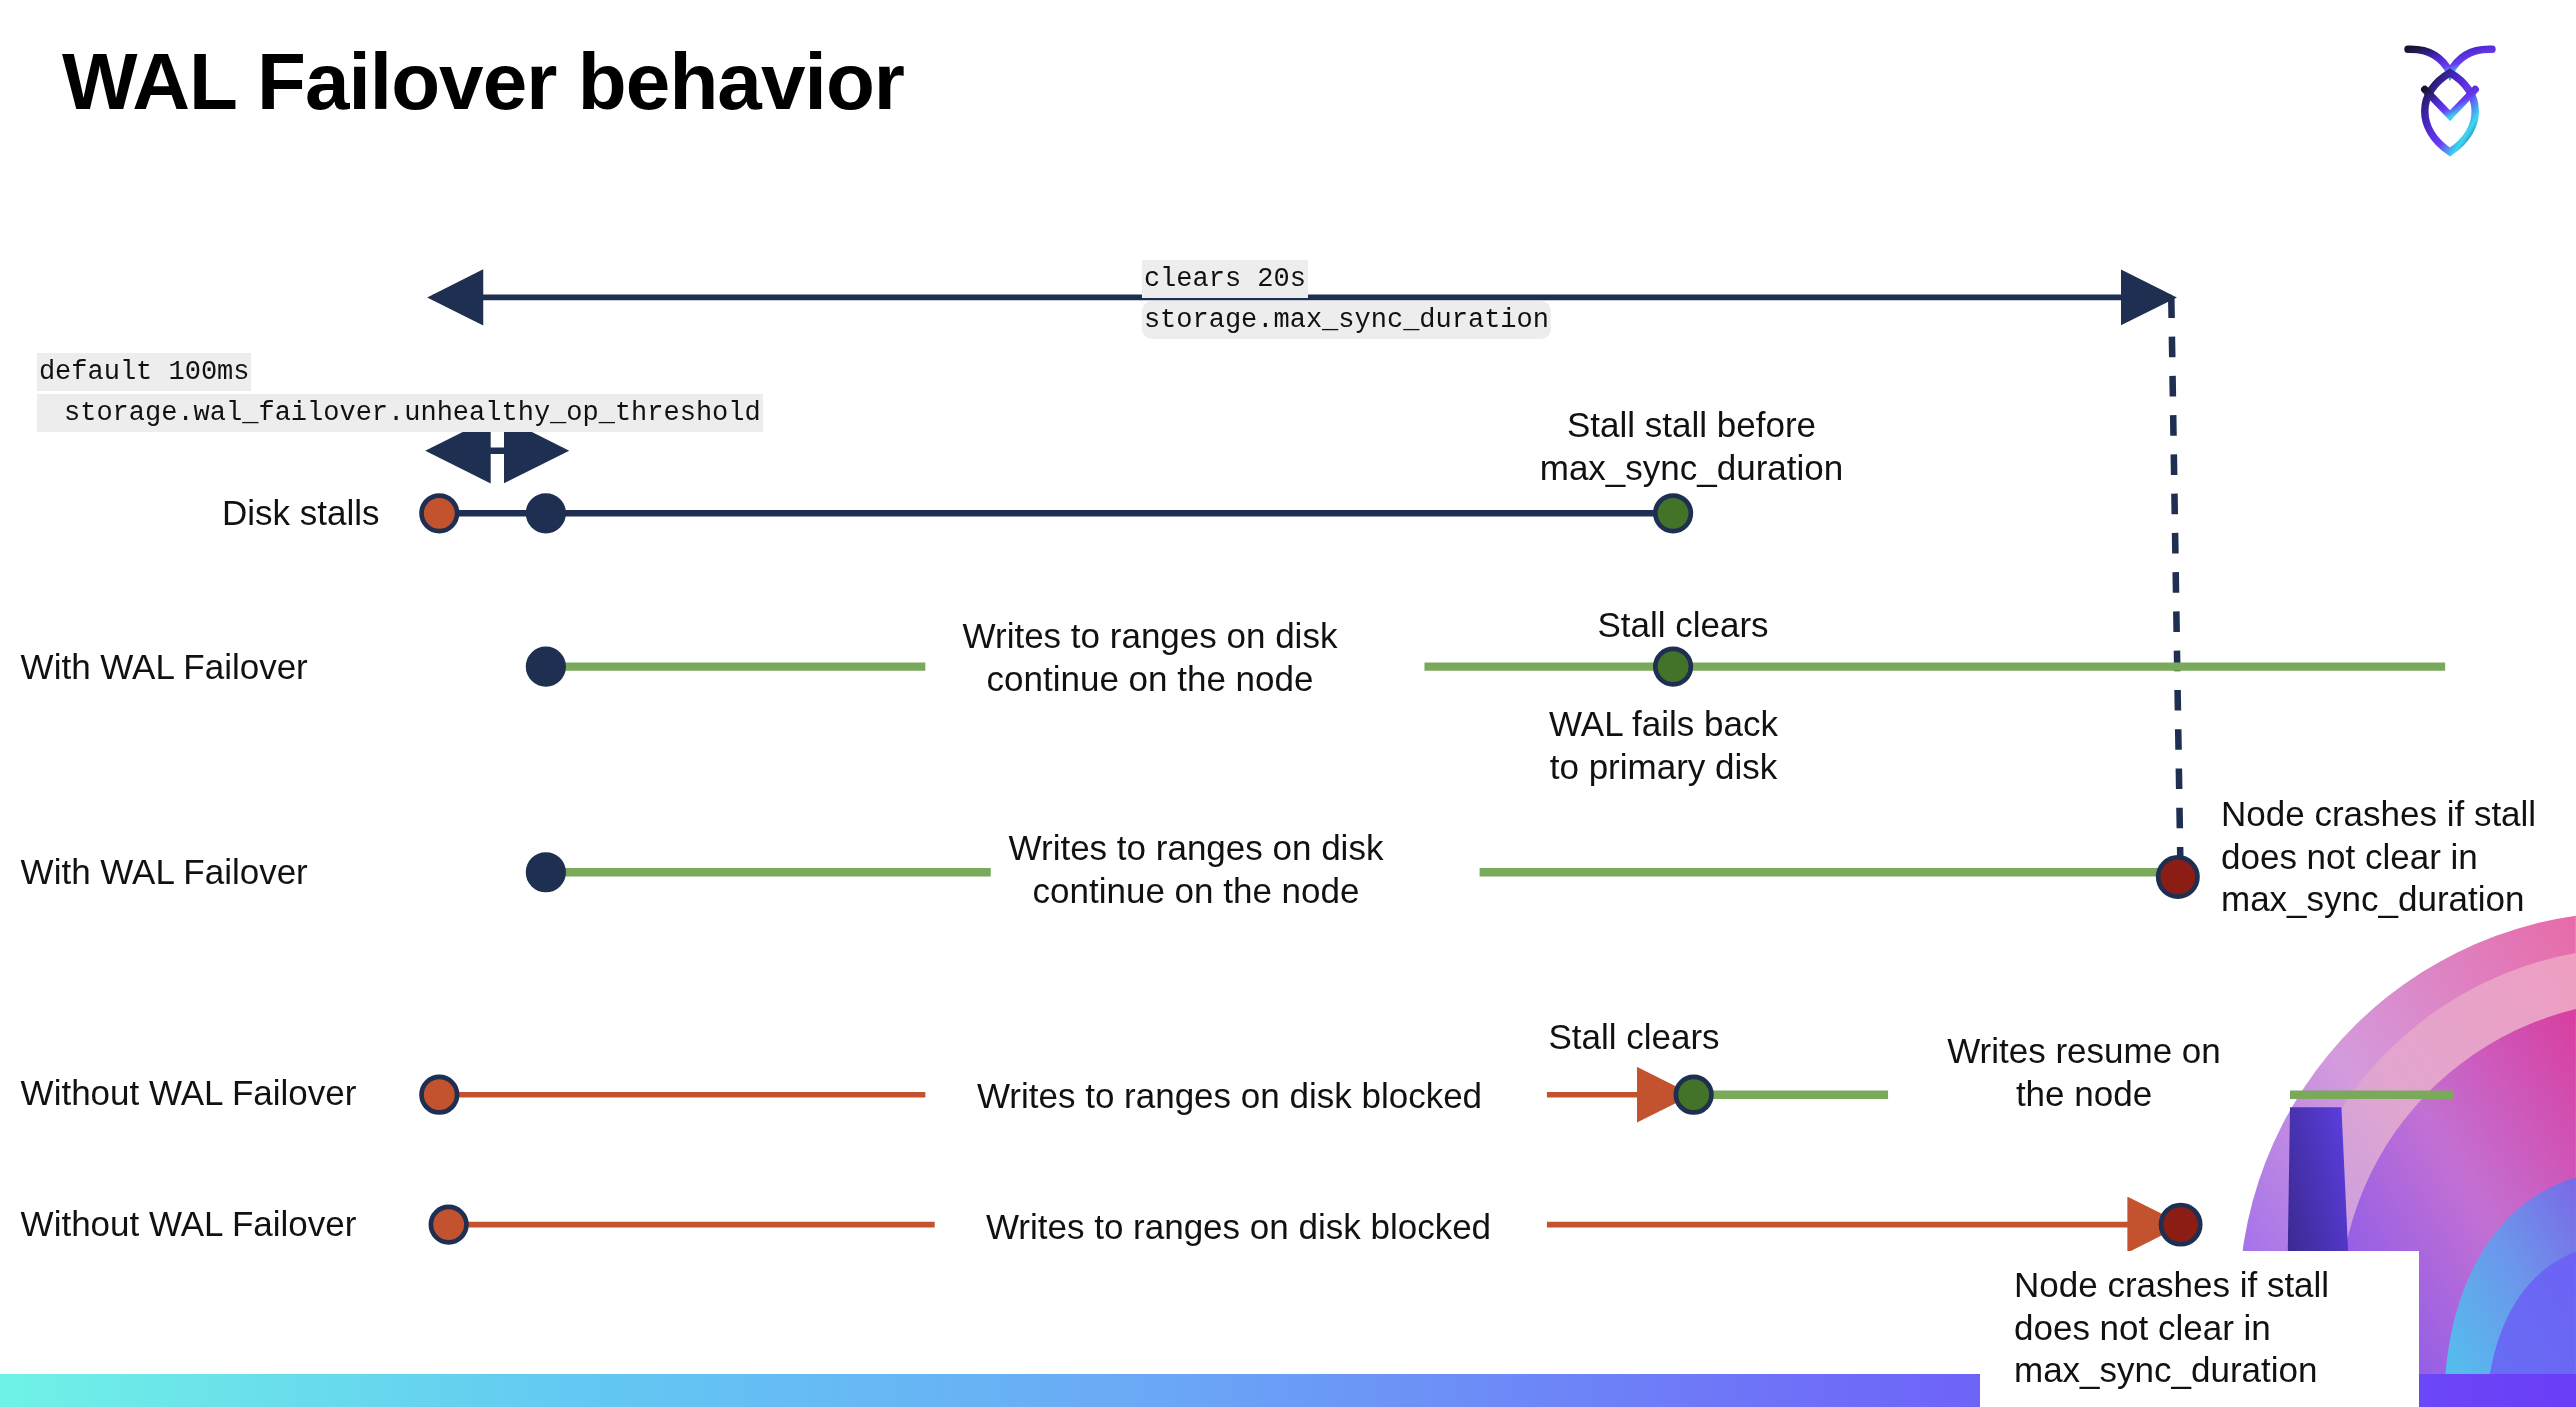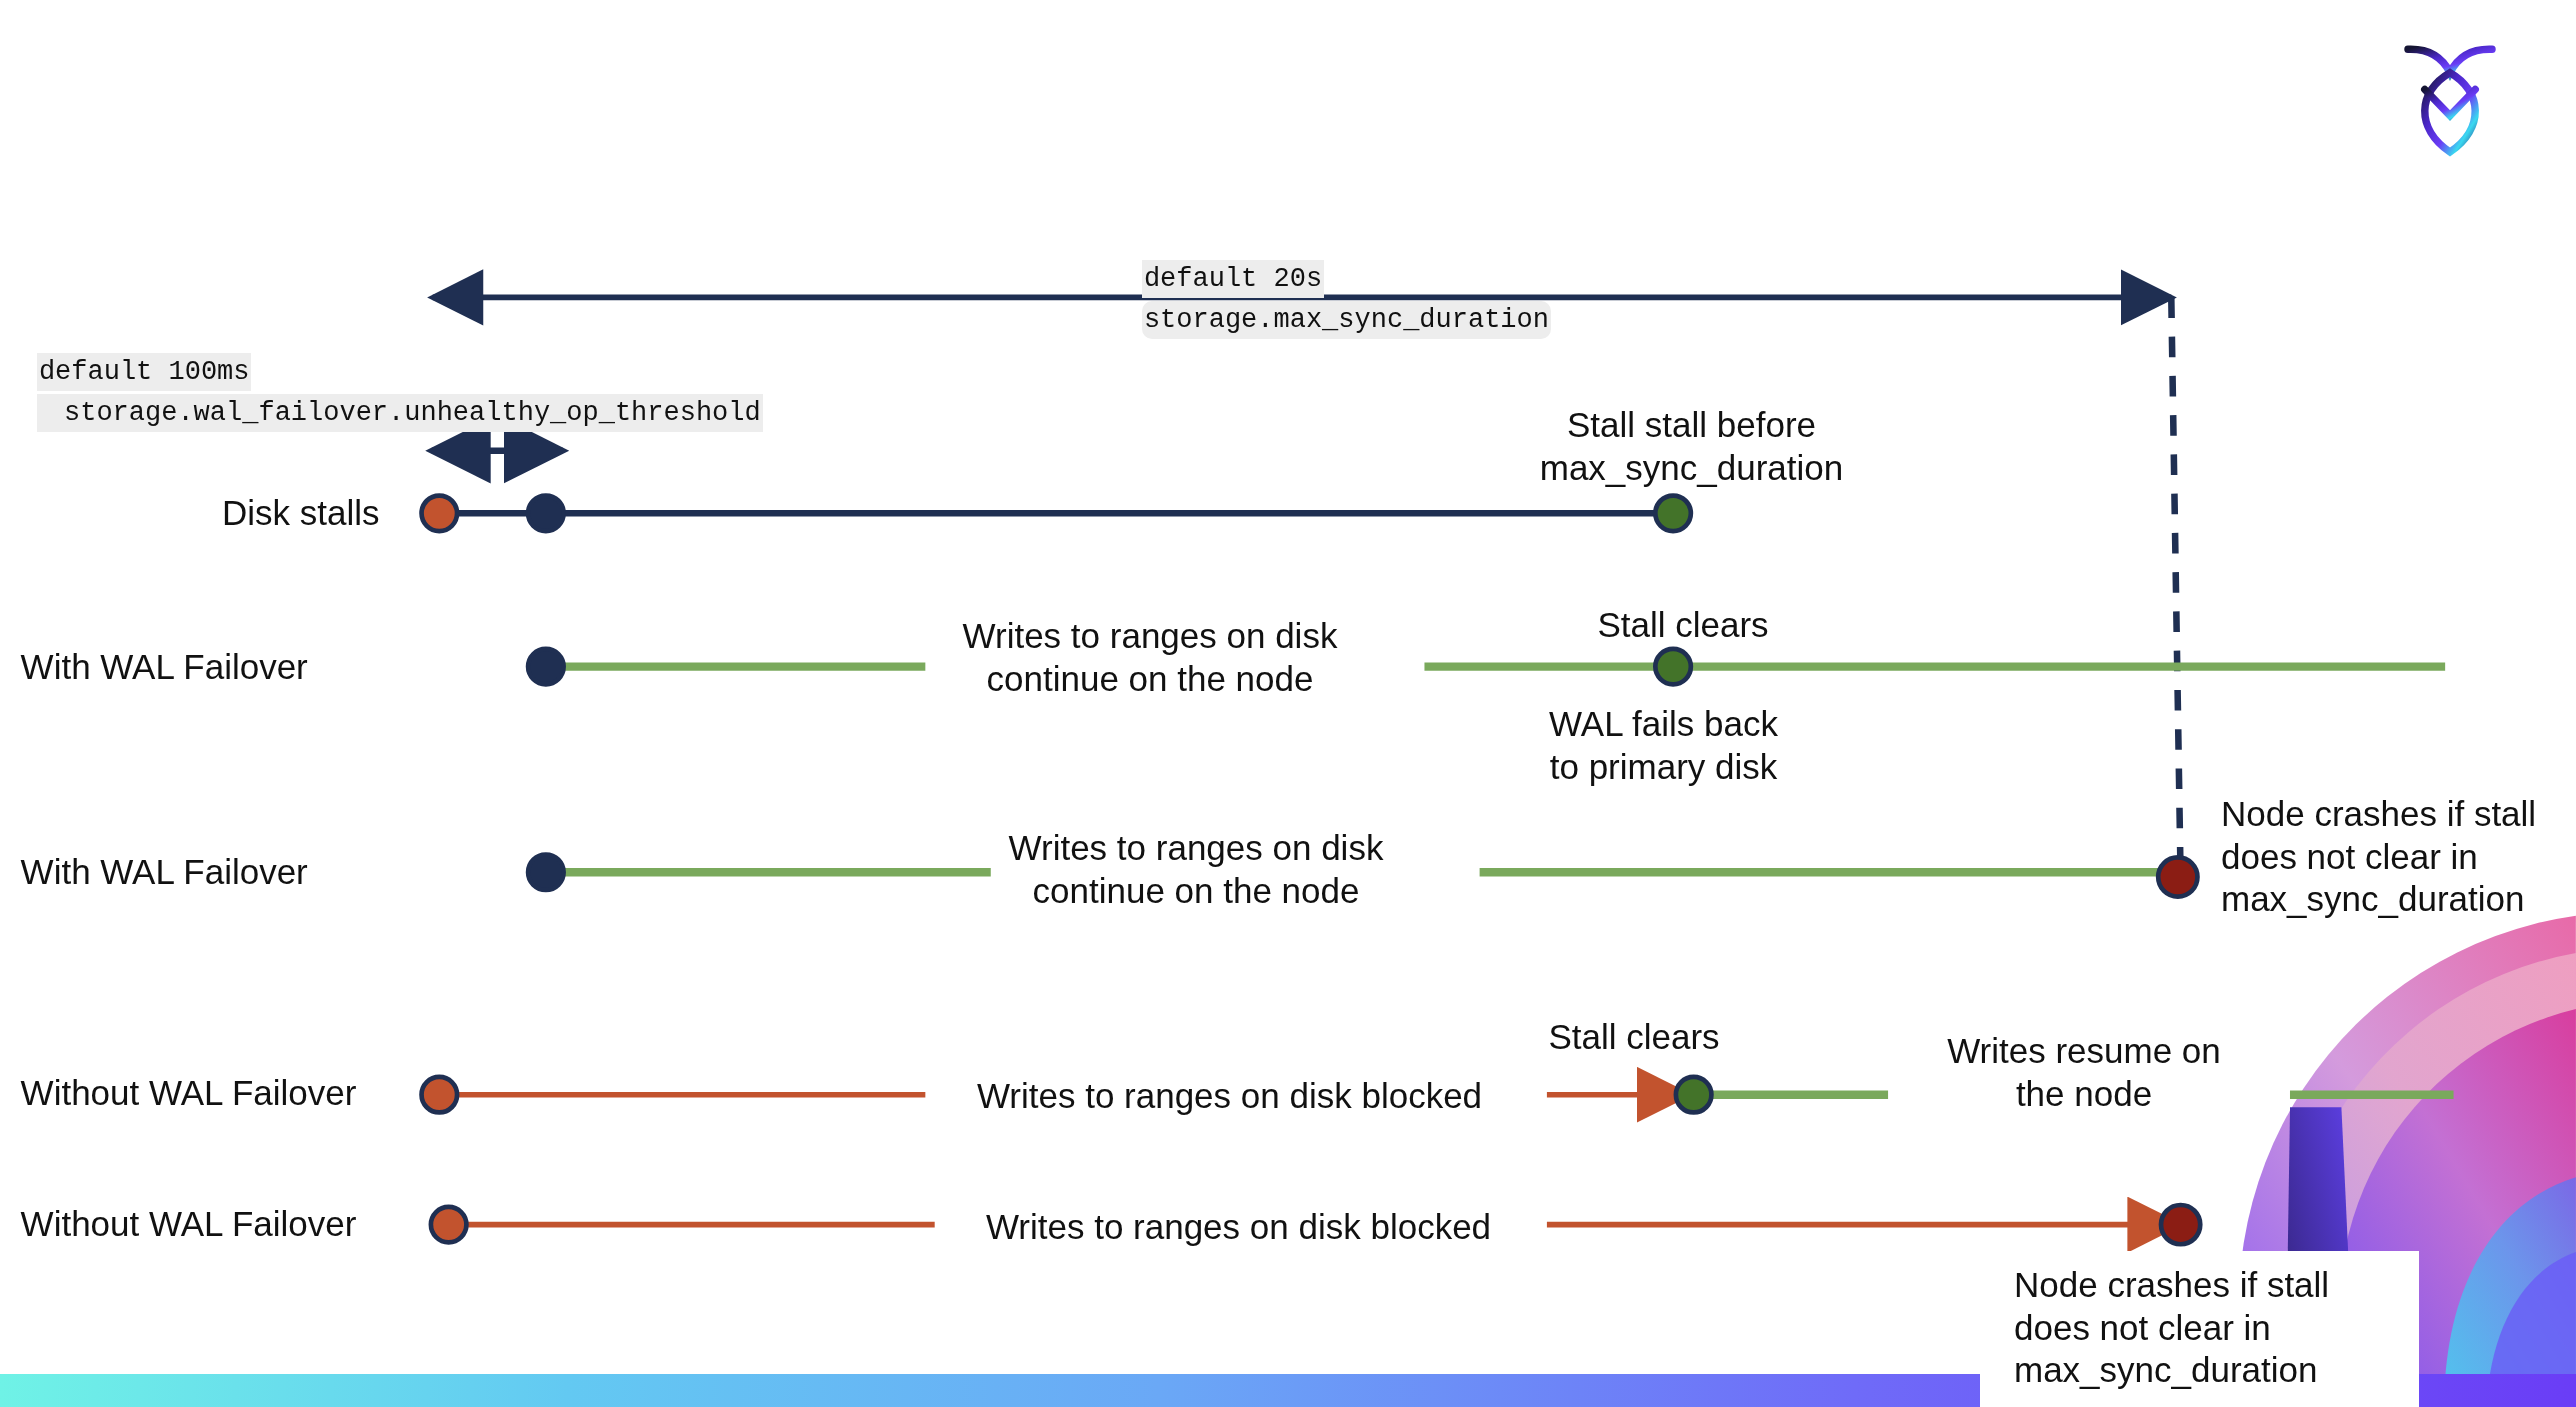--- a/index.html
+++ b/index.html
@@ -159,20 +159,21 @@
     <g>
       <line x1="480" y1="1310" x2="1000" y2="1310" stroke="#c2532e" stroke-width="6"></line>
       <line x1="1655" y1="1310" x2="2330" y2="1310" stroke="#c2532e" stroke-width="6" marker-end="url(#orangeArrow)"></line>
       <circle cx="480" cy="1310" r="19" fill="#c2532e" stroke="#1f2f52" stroke-width="5"></circle>
       <circle cx="2333" cy="1310" r="21" fill="#8b1d14" stroke="#1f2f52" stroke-width="5"></circle>
     </g>
   </svg>
 
   <div class="whitebox" style="left:1980px;top:1251px;width:439px;height:157px;"></div>
 
+  <div class="title">WAL Failover behavior</div>
 
   <div class="logo">
     <svg width="122" height="140" viewBox="0 0 130 150" xmlns="http://www.w3.org/2000/svg">
       <defs>
         <linearGradient id="lg" x1="0" y1="0" x2="1" y2="1">
           <stop offset="0" stop-color="#141432"></stop>
           <stop offset="0.35" stop-color="#4b27c9"></stop>
           <stop offset="0.6" stop-color="#6a3df6"></stop>
           <stop offset="0.8" stop-color="#39d9f0"></stop>
           <stop offset="1" stop-color="#2b1f7a"></stop>
@@ -180,21 +181,21 @@
       </defs>
       <g fill="none" stroke="url(#lg)" stroke-width="8" stroke-linecap="round">
         <path d="M20 25 C45 24 58 36 65 50 C72 36 85 24 110 25"></path>
         <path d="M65 50 C30 70 28 110 65 135 C102 110 100 70 65 50 Z"></path>
         <path d="M38 68 L65 96 L92 68"></path>
         <path d="M65 96 L65 135"></path>
       </g>
     </svg>
   </div>
 
-  <div class="codelbl" style="left:1142px;top:260px;">default 20s</div>
+  <div class="codelbl" style="left:1142px;top:260px;">clears 20s</div>
   <div class="codelbl" style="left:1142px;top:301px;border-radius:10px;">storage.max_sync_duration</div>
 
   <div class="codelbl" style="left:37px;top:353px;">default 100ms</div>
   <div class="codelbl" style="left:37px;top:394px;padding-left:27px;">storage.wal_failover.unhealthy_op_threshold</div>
 
   <div class="rowlabel" style="left:222px;top:493px;">Disk stalls</div>
   <div class="rowlabel" style="left:20.6px;top:647px;">With WAL Failover</div>
   <div class="rowlabel" style="left:20.6px;top:852px;">With WAL Failover</div>
   <div class="rowlabel" style="left:20.6px;top:1073px;">Without WAL Failover</div>
   <div class="rowlabel" style="left:20.6px;top:1204px;">Without WAL Failover</div>

